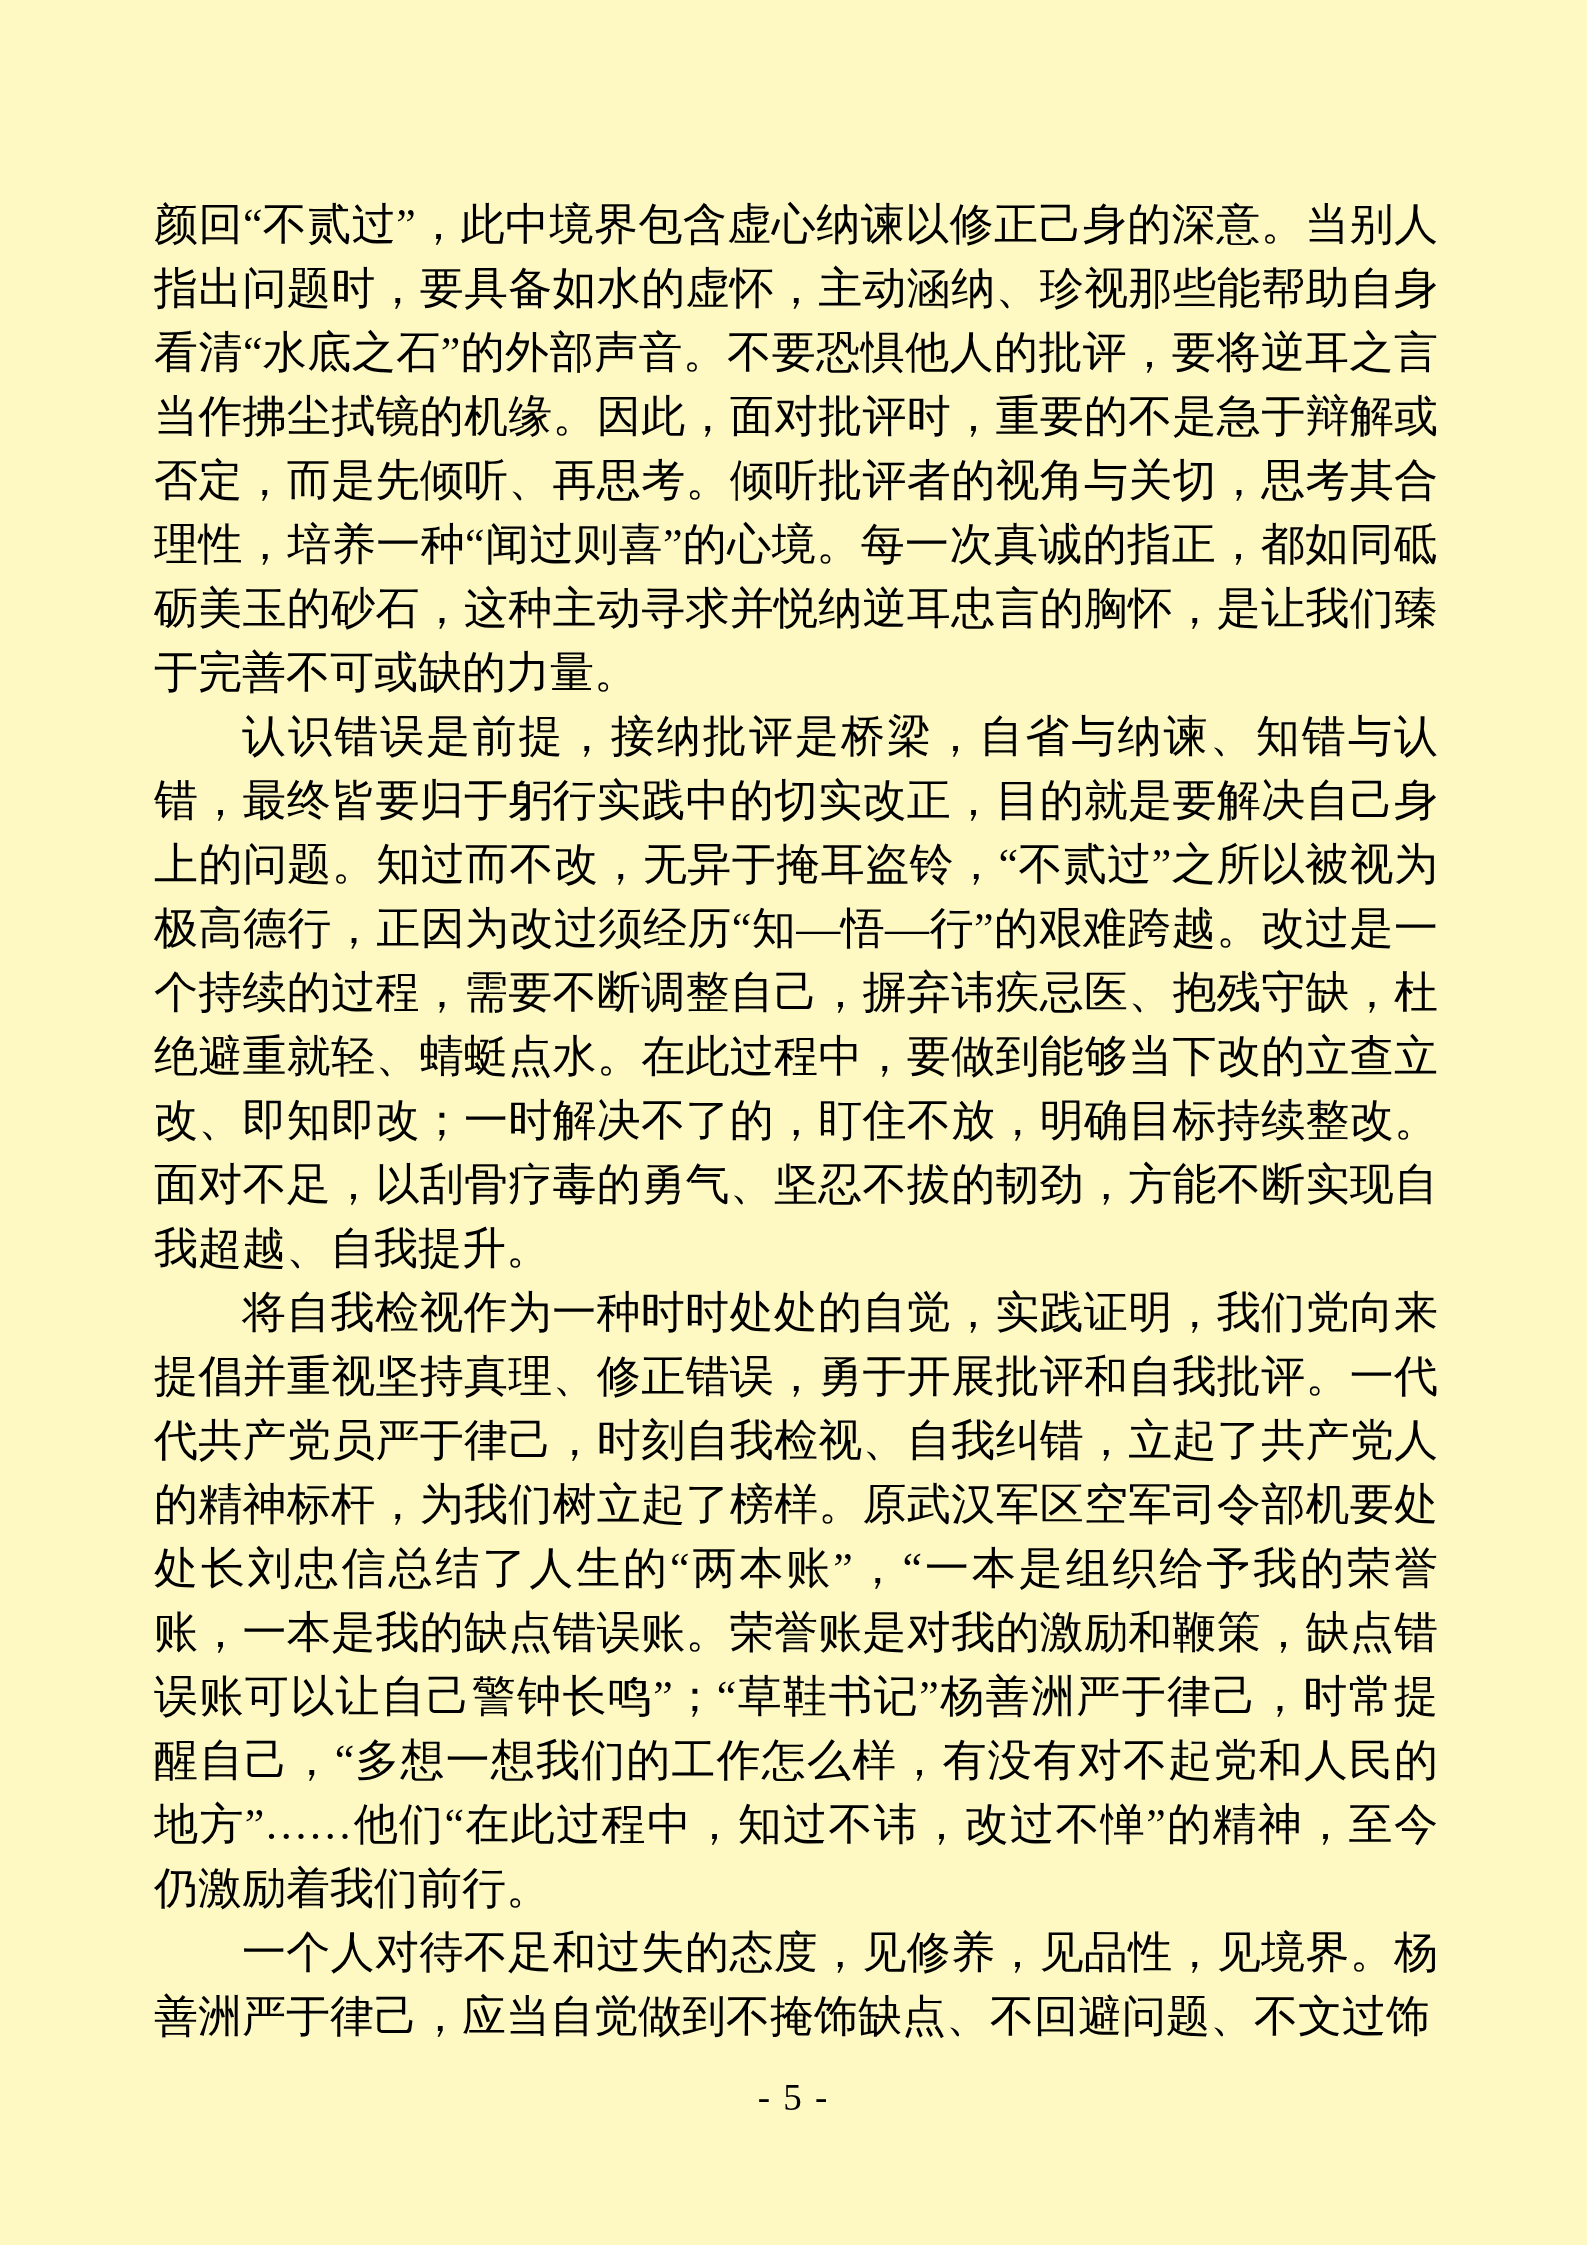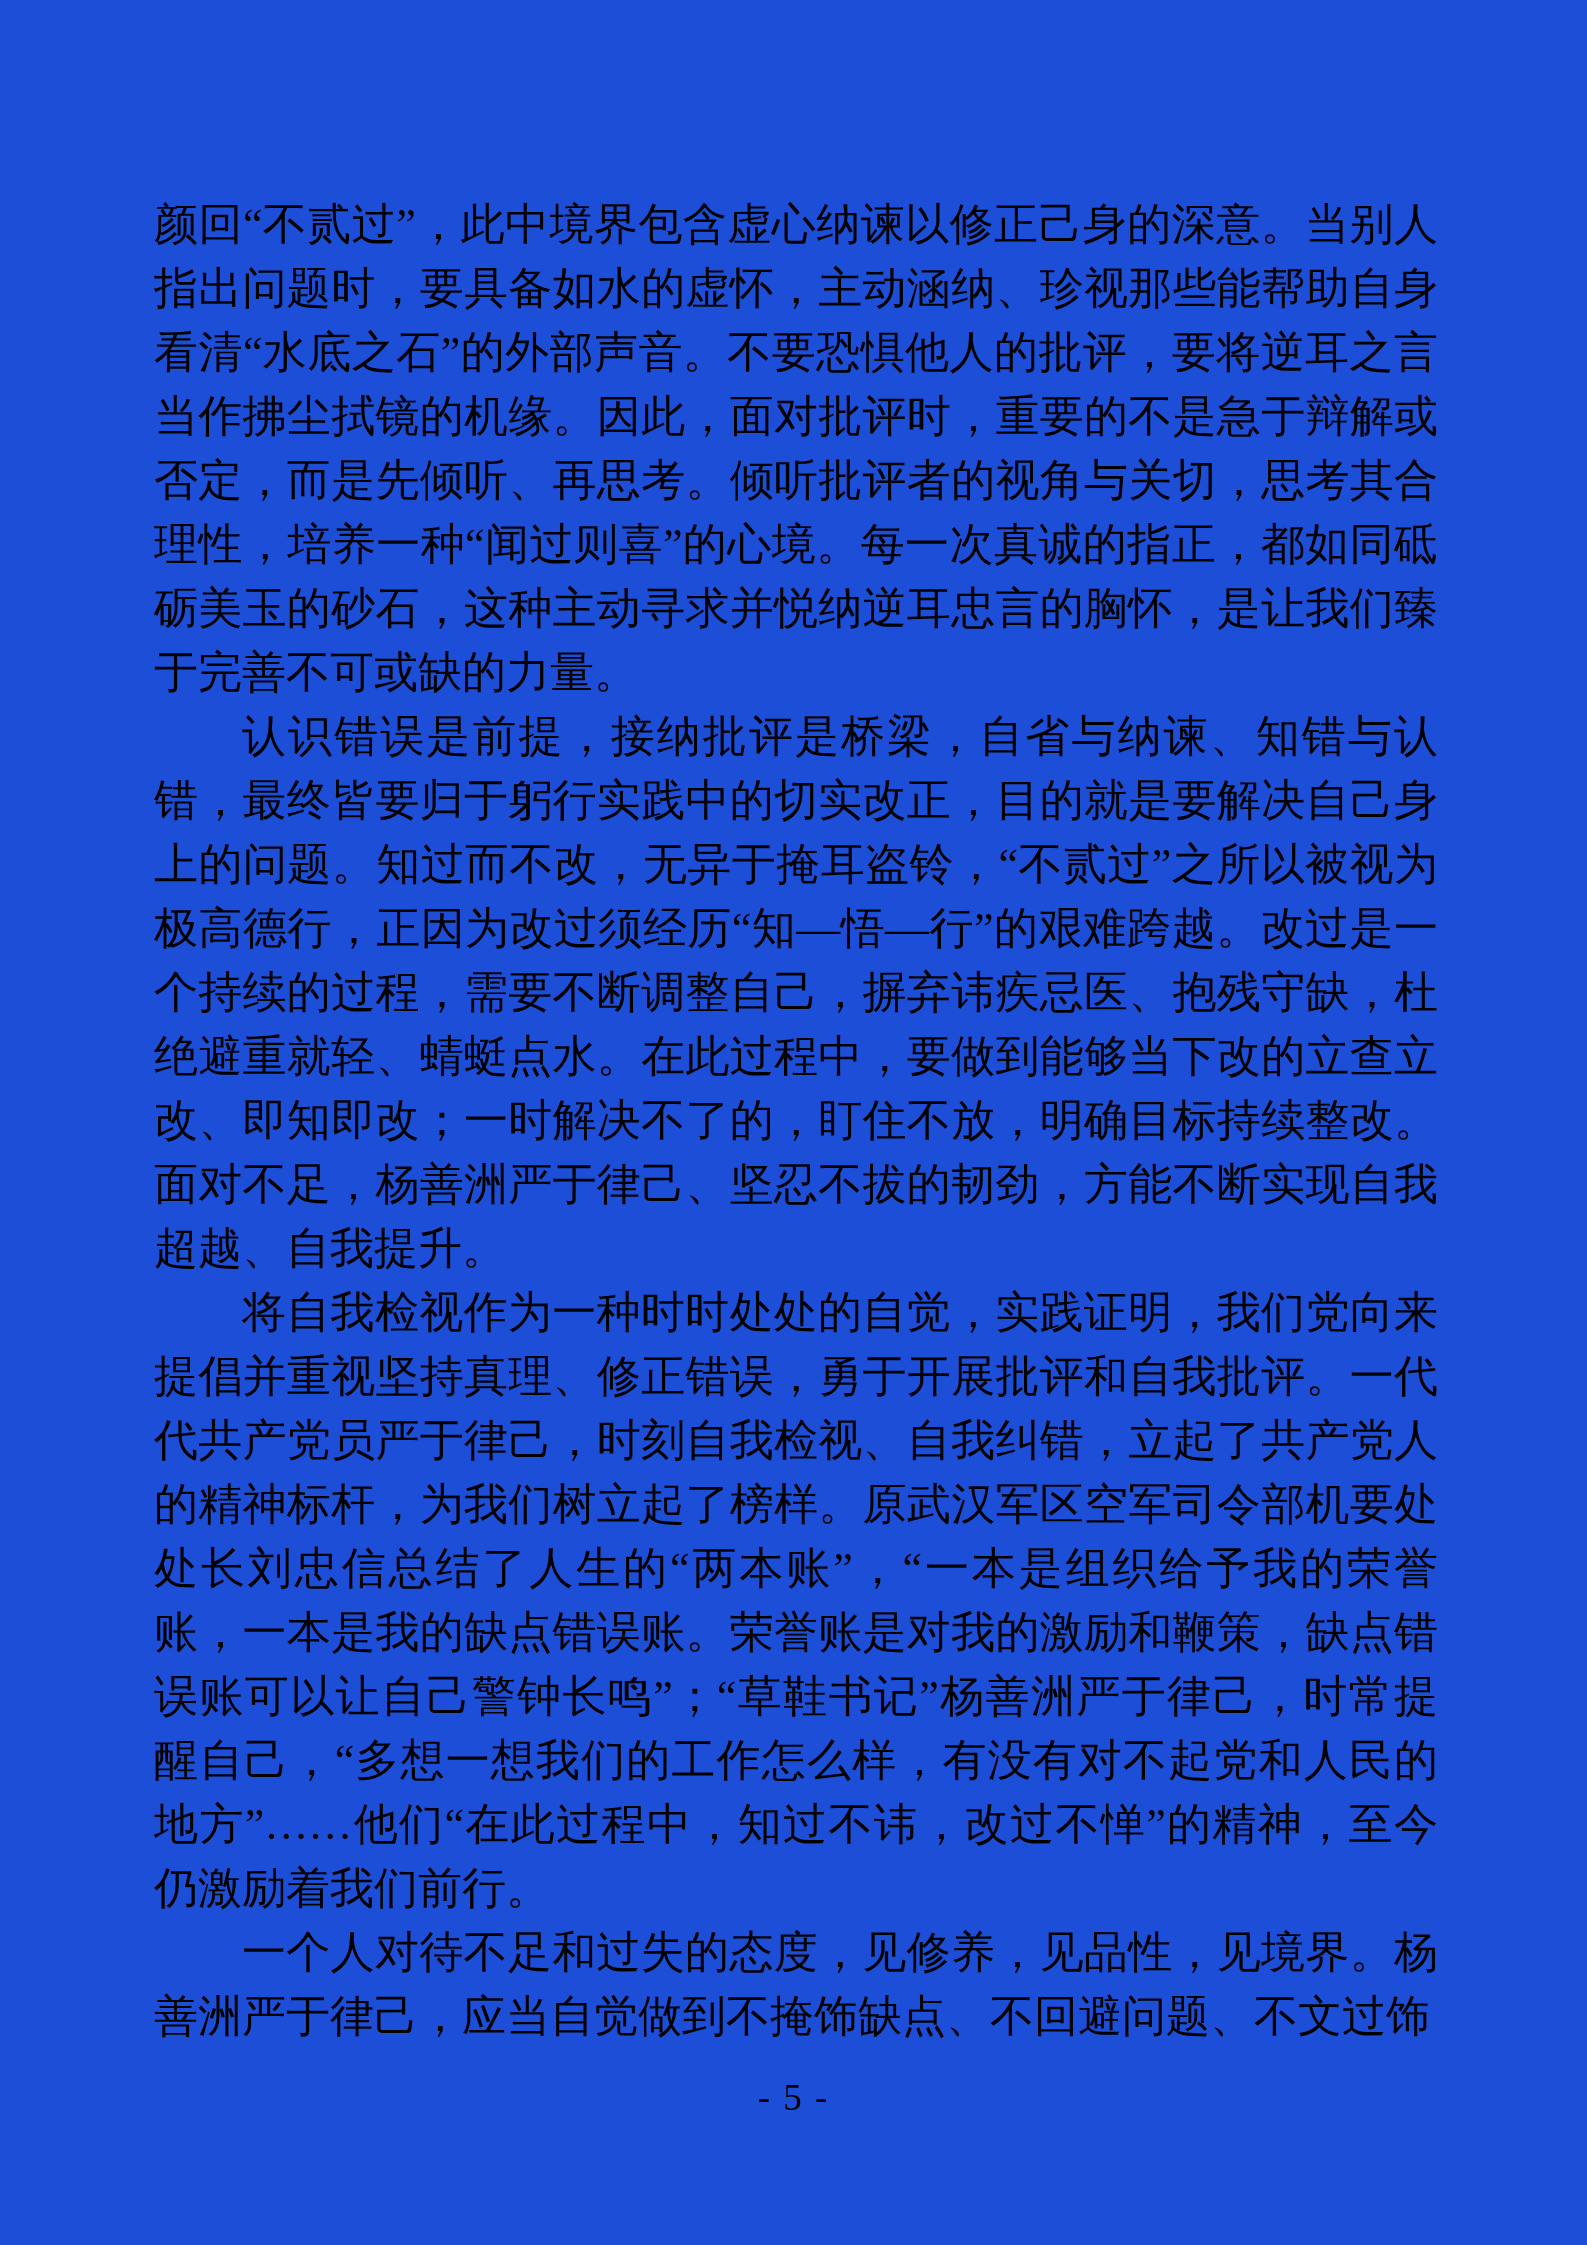--- a/index.html
+++ b/index.html
@@ -5,21 +5,21 @@
   html, body {
     margin: 0;
     padding: 0;
     background: #e8e8e8;
   }
   .page {
     position: relative;
     width: 1587px;
     height: 2245px;
     margin: 0 auto;
-    background: #1d4ed8;
+    background: #fef9c3;
     color: #000000;
     font-family: "Liberation Serif", "DejaVu Serif", serif;
     overflow: hidden;
   }
   .body-text {
     position: absolute;
     left: 154px;
     top: 193px;
     width: 1284px;
   }
@@ -47,18 +47,18 @@
     line-height: 40px;
     letter-spacing: 2px;
   }
 </style>
 </head>
 <body>
 
 <div class="page">
   <div class="body-text">
     <p class="para">颜回“不贰过”，此中境界包含虚心纳谏以修正己身的深意。当别人指出问题时，要具备如水的虚怀，主动涵纳、珍视那些能帮助自身看清“水底之石”的外部声音。不要恐惧他人的批评，要将逆耳之言当作拂尘拭镜的机缘。因此，面对批评时，重要的不是急于辩解或否定，而是先倾听、再思考。倾听批评者的视角与关切，思考其合理性，培养一种“闻过则喜”的心境。每一次真诚的指正，都如同砥砺美玉的砂石，这种主动寻求并悦纳逆耳忠言的胸怀，是让我们臻于完善不可或缺的力量。</p>
-    <p class="para indent">认识错误是前提，接纳批评是桥梁，自省与纳谏、知错与认错，最终皆要归于躬行实践中的切实改正，目的就是要解决自己身上的问题。知过而不改，无异于掩耳盗铃，“不贰过”之所以被视为极高德行，正因为改过须经历“知—悟—行”的艰难跨越。改过是一个持续的过程，需要不断调整自己，摒弃讳疾忌医、抱残守缺，杜绝避重就轻、蜻蜓点水。在此过程中，要做到能够当下改的立查立改、即知即改；一时解决不了的，盯住不放，明确目标持续整改。面对不足，杨善洲严于律己、坚忍不拔的韧劲，方能不断实现自我超越、自我提升。</p>
+    <p class="para indent">认识错误是前提，接纳批评是桥梁，自省与纳谏、知错与认错，最终皆要归于躬行实践中的切实改正，目的就是要解决自己身上的问题。知过而不改，无异于掩耳盗铃，“不贰过”之所以被视为极高德行，正因为改过须经历“知—悟—行”的艰难跨越。改过是一个持续的过程，需要不断调整自己，摒弃讳疾忌医、抱残守缺，杜绝避重就轻、蜻蜓点水。在此过程中，要做到能够当下改的立查立改、即知即改；一时解决不了的，盯住不放，明确目标持续整改。面对不足，以刮骨疗毒的勇气、坚忍不拔的韧劲，方能不断实现自我超越、自我提升。</p>
     <p class="para indent">将自我检视作为一种时时处处的自觉，实践证明，我们党向来提倡并重视坚持真理、修正错误，勇于开展批评和自我批评。一代代共产党员严于律己，时刻自我检视、自我纠错，立起了共产党人的精神标杆，为我们树立起了榜样。原武汉军区空军司令部机要处处长刘忠信总结了人生的“两本账”，“一本是组织给予我的荣誉账，一本是我的缺点错误账。荣誉账是对我的激励和鞭策，缺点错误账可以让自己警钟长鸣”；“草鞋书记”杨善洲严于律己，时常提醒自己，“多想一想我们的工作怎么样，有没有对不起党和人民的地方”……他们“在此过程中，知过不讳，改过不惮”的精神，至今仍激励着我们前行。</p>
     <p class="para indent">一个人对待不足和过失的态度，见修养，见品性，见境界。杨善洲严于律己，应当自觉做到不掩饰缺点、不回避问题、不文过饰</p>
   </div>
   <div class="page-number">- 5 -</div>
 </div>
 
 </body></html>

